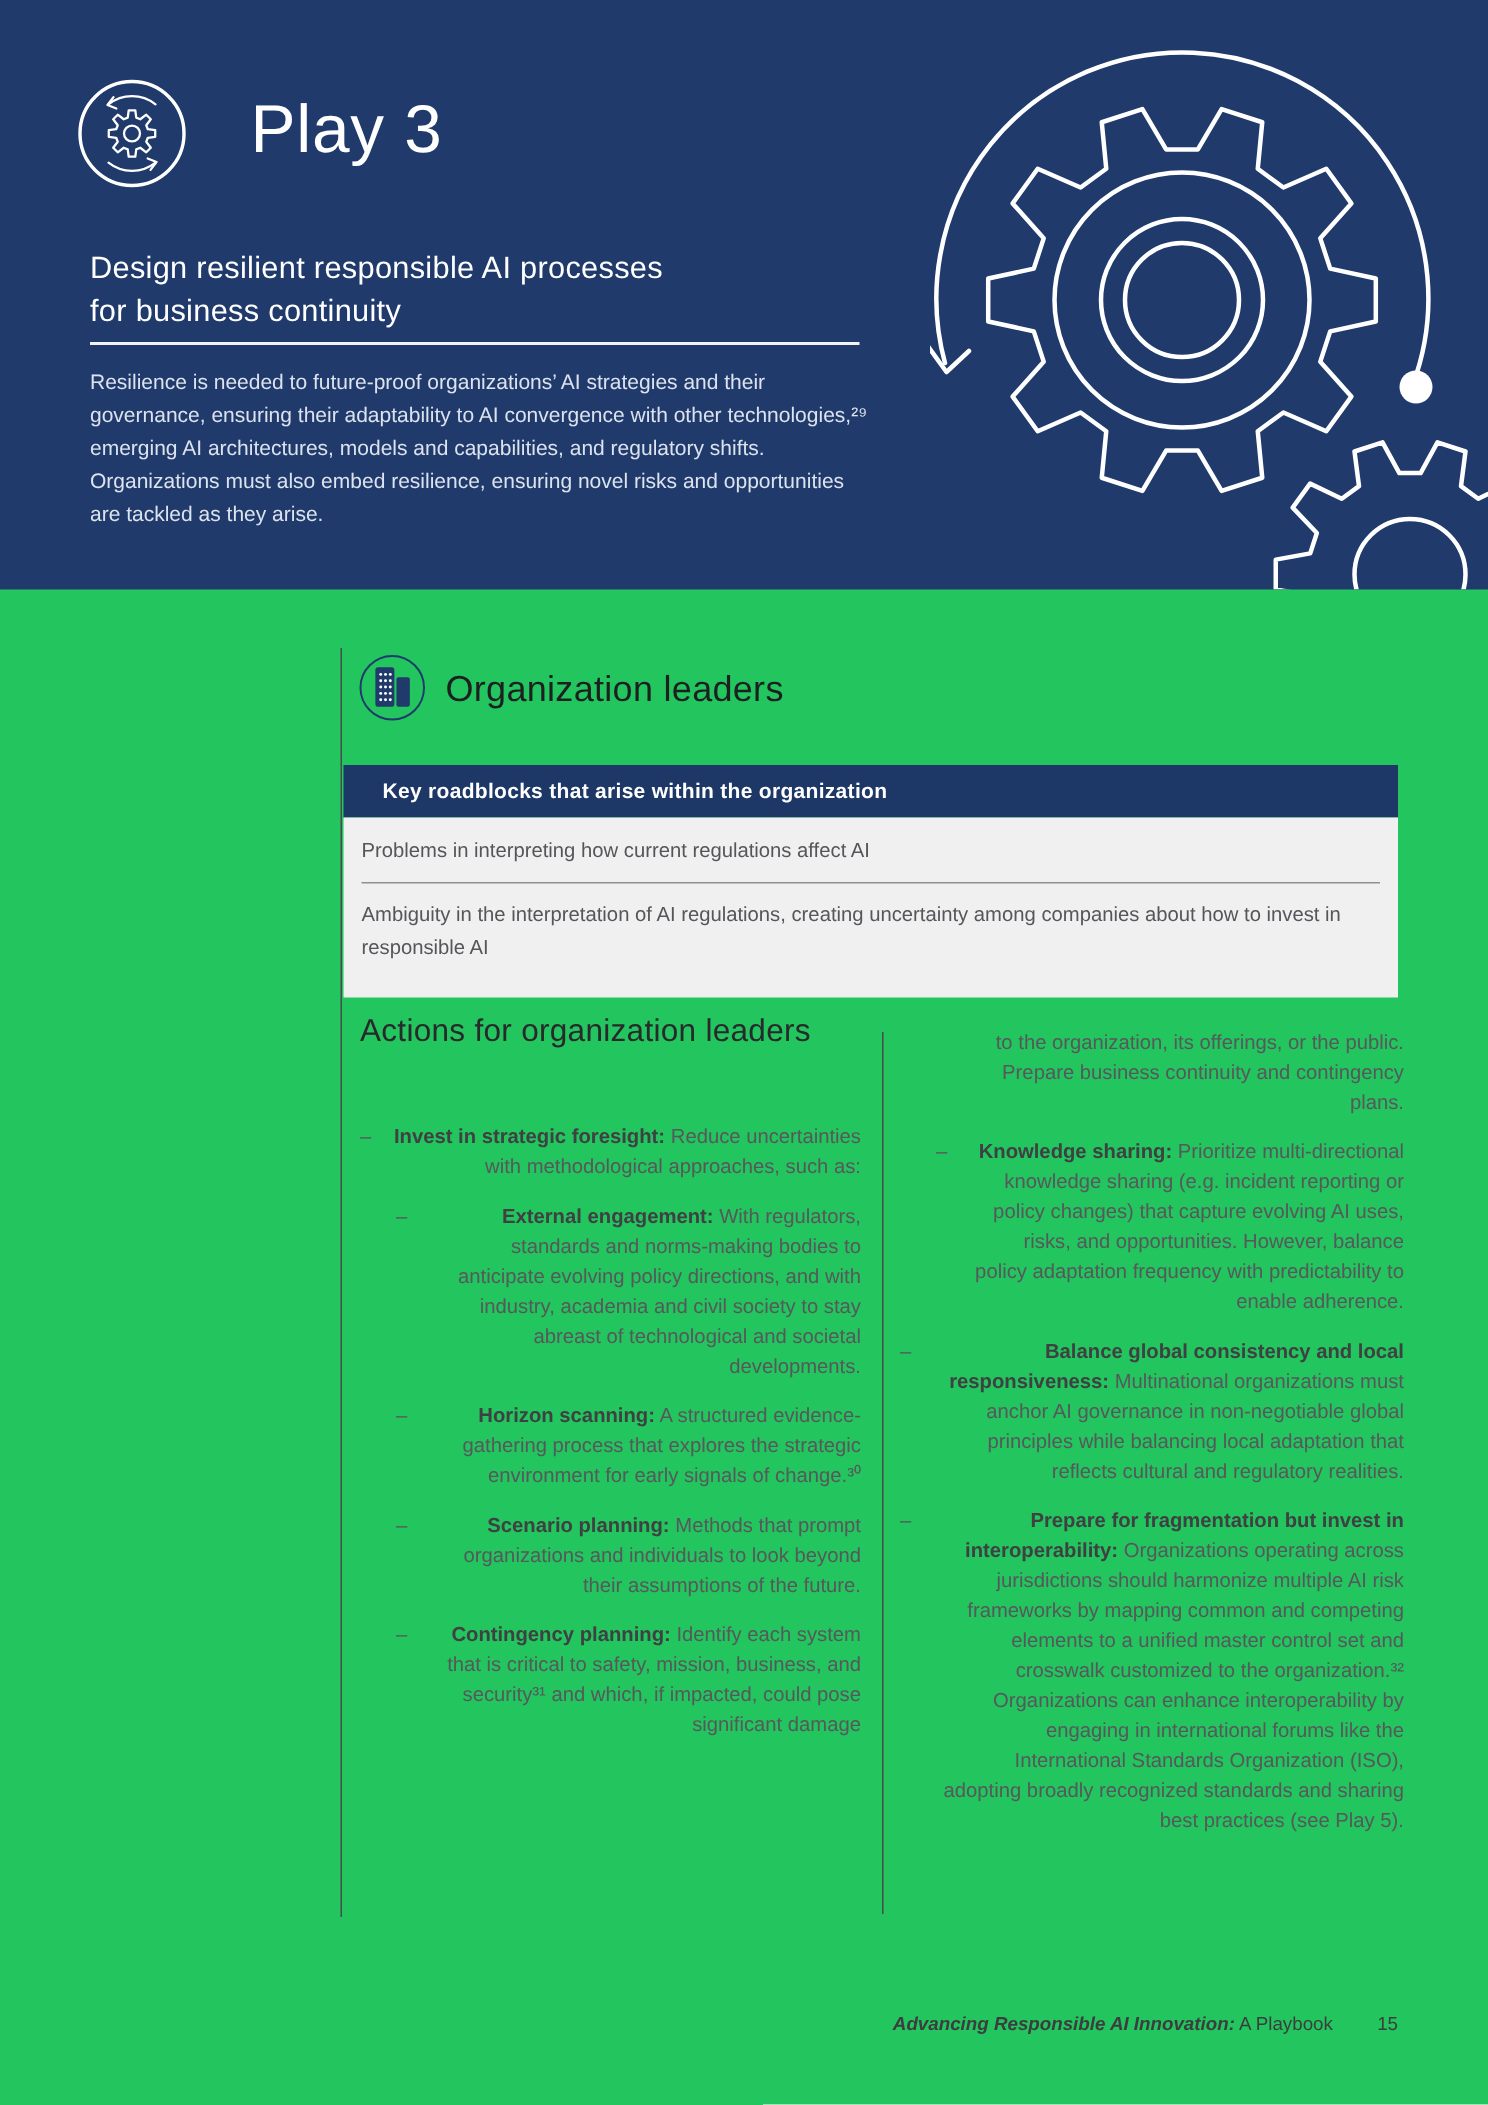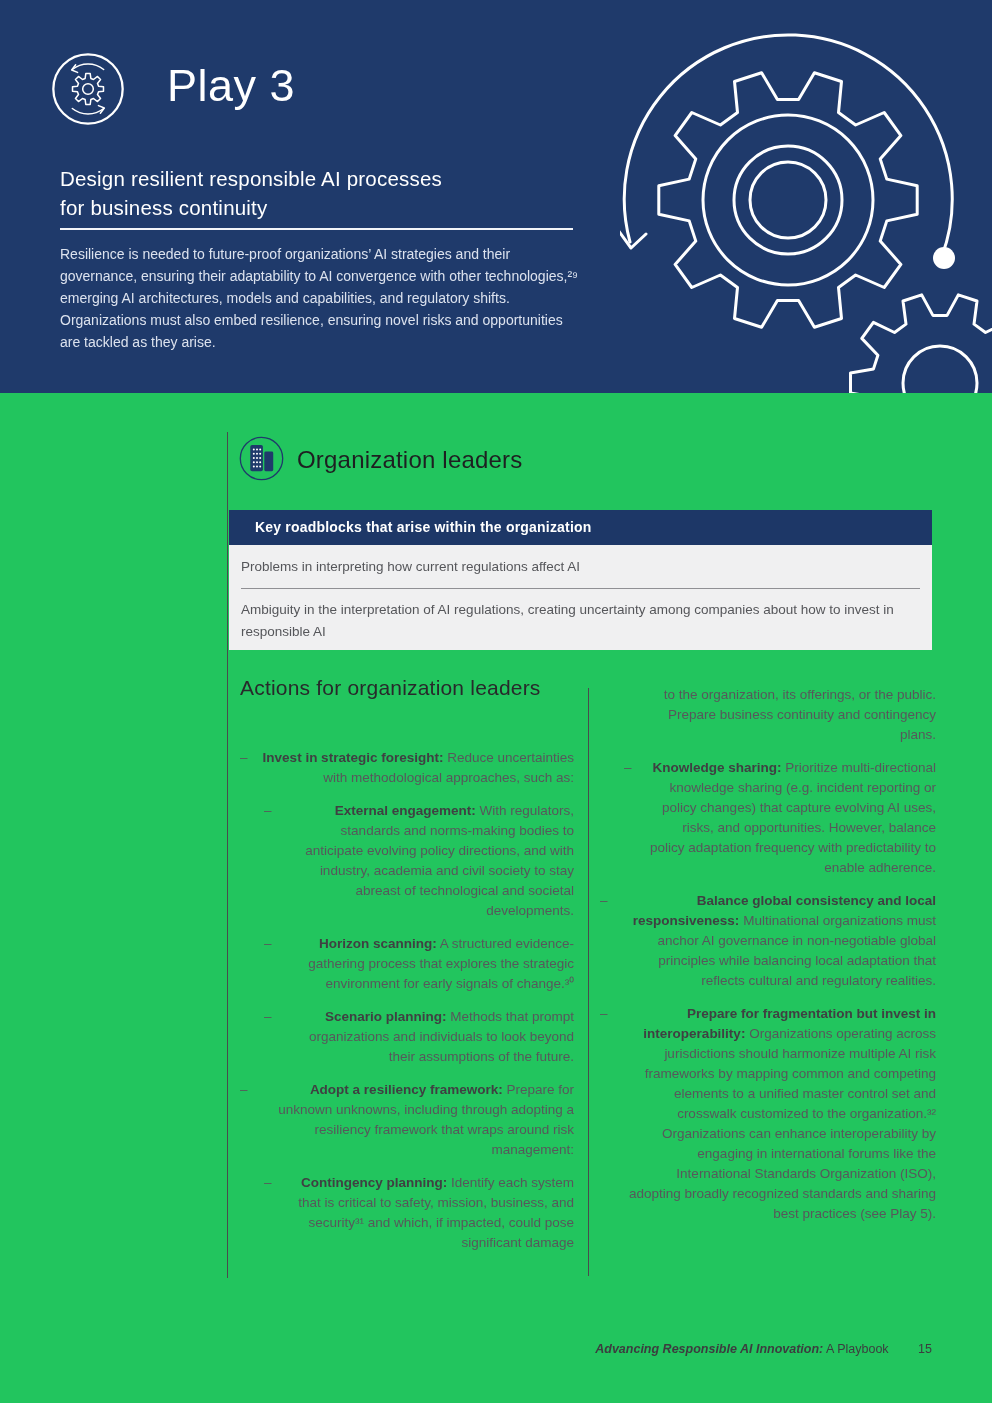--- a/index.html
+++ b/index.html
@@ -22,21 +22,21 @@
 
   
   .org-icon{position:absolute;left:239px;top:436px;width:45px;height:45px;}
   .org-heading{position:absolute;left:297px;top:446px;margin:0;font-size:24px;
                font-weight:500;color:#1e1f21;letter-spacing:.2px;}
   .vrule{position:absolute;left:227px;top:432px;width:1px;height:846px;background:#4a4b4d;}
 
   .rb-bar{position:absolute;left:229px;top:510px;width:703px;height:35px;background:#1d3767;
           color:#ffffff;font-size:14px;font-weight:700;line-height:35px;
           padding-left:26px;box-sizing:border-box;letter-spacing:.2px;}
-  .rb-box{position:absolute;left:229px;top:545px;width:703px;height:105px;background:#f0f0f1;
+  .rb-box{position:absolute;left:229px;top:545px;width:703px;height:120px;background:#f0f0f1;
           box-sizing:border-box;padding:0 12px;font-size:13.5px;line-height:22px;color:#55565a;}
   .rb-item1{padding:11px 0 10px;}
   .rb-div{height:1px;background:#909094;}
   .rb-item2{padding:10px 0;}
 
   
   .actions-heading{position:absolute;left:240px;top:676px;margin:0;font-size:21px;
                    font-weight:500;color:#28292b;letter-spacing:.2px;}
   .col-left{position:absolute;left:240px;top:748px;width:334px;}
   .col-right{position:absolute;left:600px;top:685px;width:336px;}
@@ -140,25 +140,20 @@
     <div class="entry l2">
       <span class="dash"></span>
       <p><span class="lbl">Horizon scanning:</span>
          <span>A structured evidence-gathering process that explores the strategic environment for early signals of change.³⁰</span></p>
     </div>
     <div class="entry l2">
       <span class="dash"></span>
       <p><span class="lbl">Scenario planning:</span>
          <span>Methods that prompt organizations and individuals to look beyond their assumptions of the future.</span></p>
     </div>
-    <div class="entry l1">
-      <span class="dash"></span>
-      <p><span class="lbl">Adopt a resiliency framework:</span>
-         <span>Prepare for unknown unknowns, including through adopting a resiliency framework that wraps around risk management:</span></p>
-    </div>
     <div class="entry l2">
       <span class="dash"></span>
       <p><span class="lbl">Contingency planning:</span>
          <span>Identify each system that is critical to safety, mission, business, and security³¹ and which, if impacted, could pose significant damage</span></p>
     </div>
   </div>
 
   <div class="col-div"></div>
 
   <div class="col-right">

